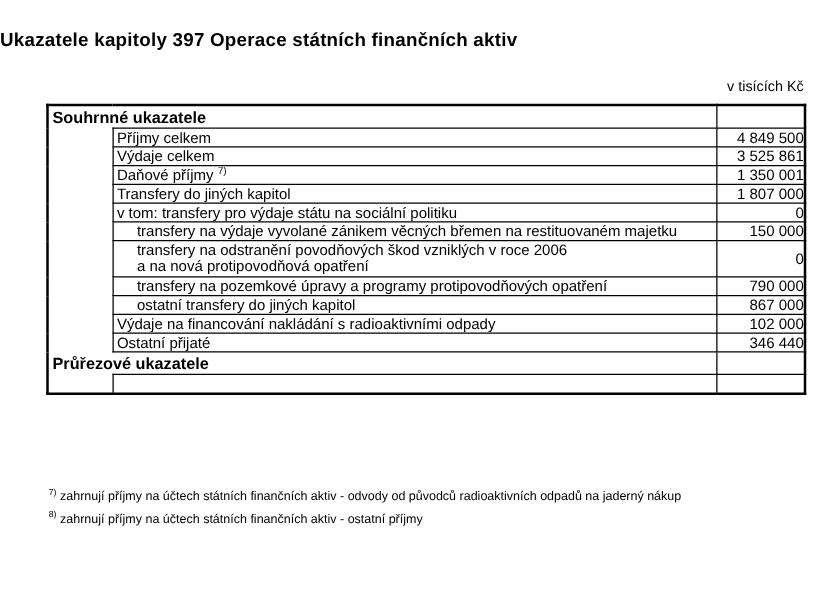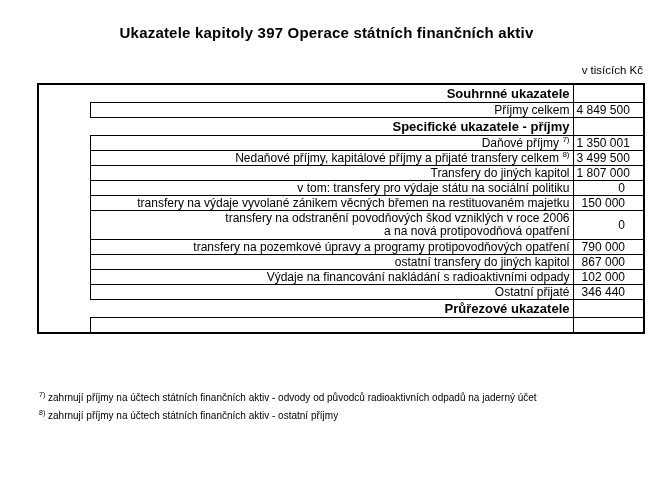--- a/index.html
+++ b/index.html
@@ -5,52 +5,52 @@
   html,body{margin:0;padding:0;background:#fff;}
   .page{
     position:relative;
     width:653px;height:491px;
     background:#fff;color:#000;
     font-family:"Liberation Sans", sans-serif;
     overflow:hidden;
   }
   .title{
     position:absolute;top:24px;left:0;right:0;
-    margin:0;text-align:center;
+    margin:0;text-align:left;
     font-size:15px;font-weight:bold;letter-spacing:0.2px;
   }
   .unit-label{
     position:absolute;top:64px;right:10px;
     font-size:11.5px;
   }
   table.main-table{
     position:absolute;top:83px;left:37px;
     width:606px;table-layout:fixed;
     border-collapse:collapse;
     border:2px solid #000;
   }
   td{
     padding:0 3px;
     vertical-align:middle;
     font-size:12px;line-height:13px;
-    overflow:hidden;white-space:nowrap;text-align:right;
+    overflow:hidden;white-space:nowrap;
   }
   td.c-section{
     font-size:13px;font-weight:bold;
     height:17px;border:none;white-space:nowrap;
   }
   td.c-spacer{border:none;}
   td.c-label{
     border:1px solid #000;height:14px;
   }
-  td.c-label.ind2{padding-left:31px;}
+  td.c-label.ind2{padding-left:19px;}
   td.c-label.multi{white-space:normal;height:auto;padding-top:1px;padding-bottom:1px;}
   td.c-val{
     border:1px solid #000;height:14px;
-    text-align:right;padding-right:18px;
+    text-align:right;padding-right:0;
   }
   sup{font-size:8px;line-height:0;}
   .footnotes{
     position:absolute;left:39px;top:392px;right:10px;
     font-size:10px;line-height:12px;
   }
   .fn{margin-bottom:6px;white-space:nowrap;}
   .fn sup{font-size:7px;}
 </style>
 </head>
@@ -72,32 +72,28 @@
         <tr>
           <td class="c-section" colspan="2"><span>Souhrnné ukazatele</span></td>
           <td class="c-val"></td>
         </tr>
         <tr>
           <td class="c-spacer"></td>
           <td class="c-label"><span>Příjmy celkem</span></td>
           <td class="c-val">4 849 500</td>
         </tr>
         <tr>
-          <td class="c-section" colspan="2"><span>Specifické ukazatele - příjmy</span></td>
-          <td class="c-val"></td>
+          <td class="c-spacer"></td>
+          <td class="c-label"><span>Výdaje celkem</span></td>
+          <td class="c-val">3 525 861</td>
         </tr>
         <tr>
           <td class="c-spacer"></td>
           <td class="c-label"><span>Daňové příjmy</span> <sup>7)</sup></td>
           <td class="c-val">1 350 001</td>
-        </tr>
-        <tr>
-          <td class="c-spacer"></td>
-          <td class="c-label"><span>Nedaňové příjmy, kapitálové příjmy a přijaté transfery celkem</span> <sup>8)</sup></td>
-          <td class="c-val">3 499 500</td>
         </tr>
         <tr>
           <td class="c-spacer"></td>
           <td class="c-label"><span>Transfery do jiných kapitol</span></td>
           <td class="c-val">1 807 000</td>
         </tr>
         <tr>
           <td class="c-spacer"></td>
           <td class="c-label"><span>v tom: transfery pro výdaje státu na sociální politiku</span></td>
           <td class="c-val">0</td>
@@ -141,17 +137,17 @@
         </tr>
         <tr>
           <td class="c-spacer"></td>
           <td class="c-label"><span></span></td>
           <td class="c-val"></td>
         </tr>
       </tbody>
   </table>
 
   <div class="footnotes" id="footnotes">
-      <div class="fn"><sup>7)</sup> <span>zahrnují příjmy na účtech státních finančních aktiv - odvody od původců radioaktivních odpadů na jaderný účet</span></div>
+      <div class="fn"><sup>7)</sup> <span>zahrnují příjmy na účtech státních finančních aktiv - odvody od původců radioaktivních odpadů na jaderný nákup</span></div>
       <div class="fn"><sup>8)</sup> <span>zahrnují příjmy na účtech státních finančních aktiv - ostatní příjmy</span></div>
     </div>
 
 </div>
 
 </body></html>

